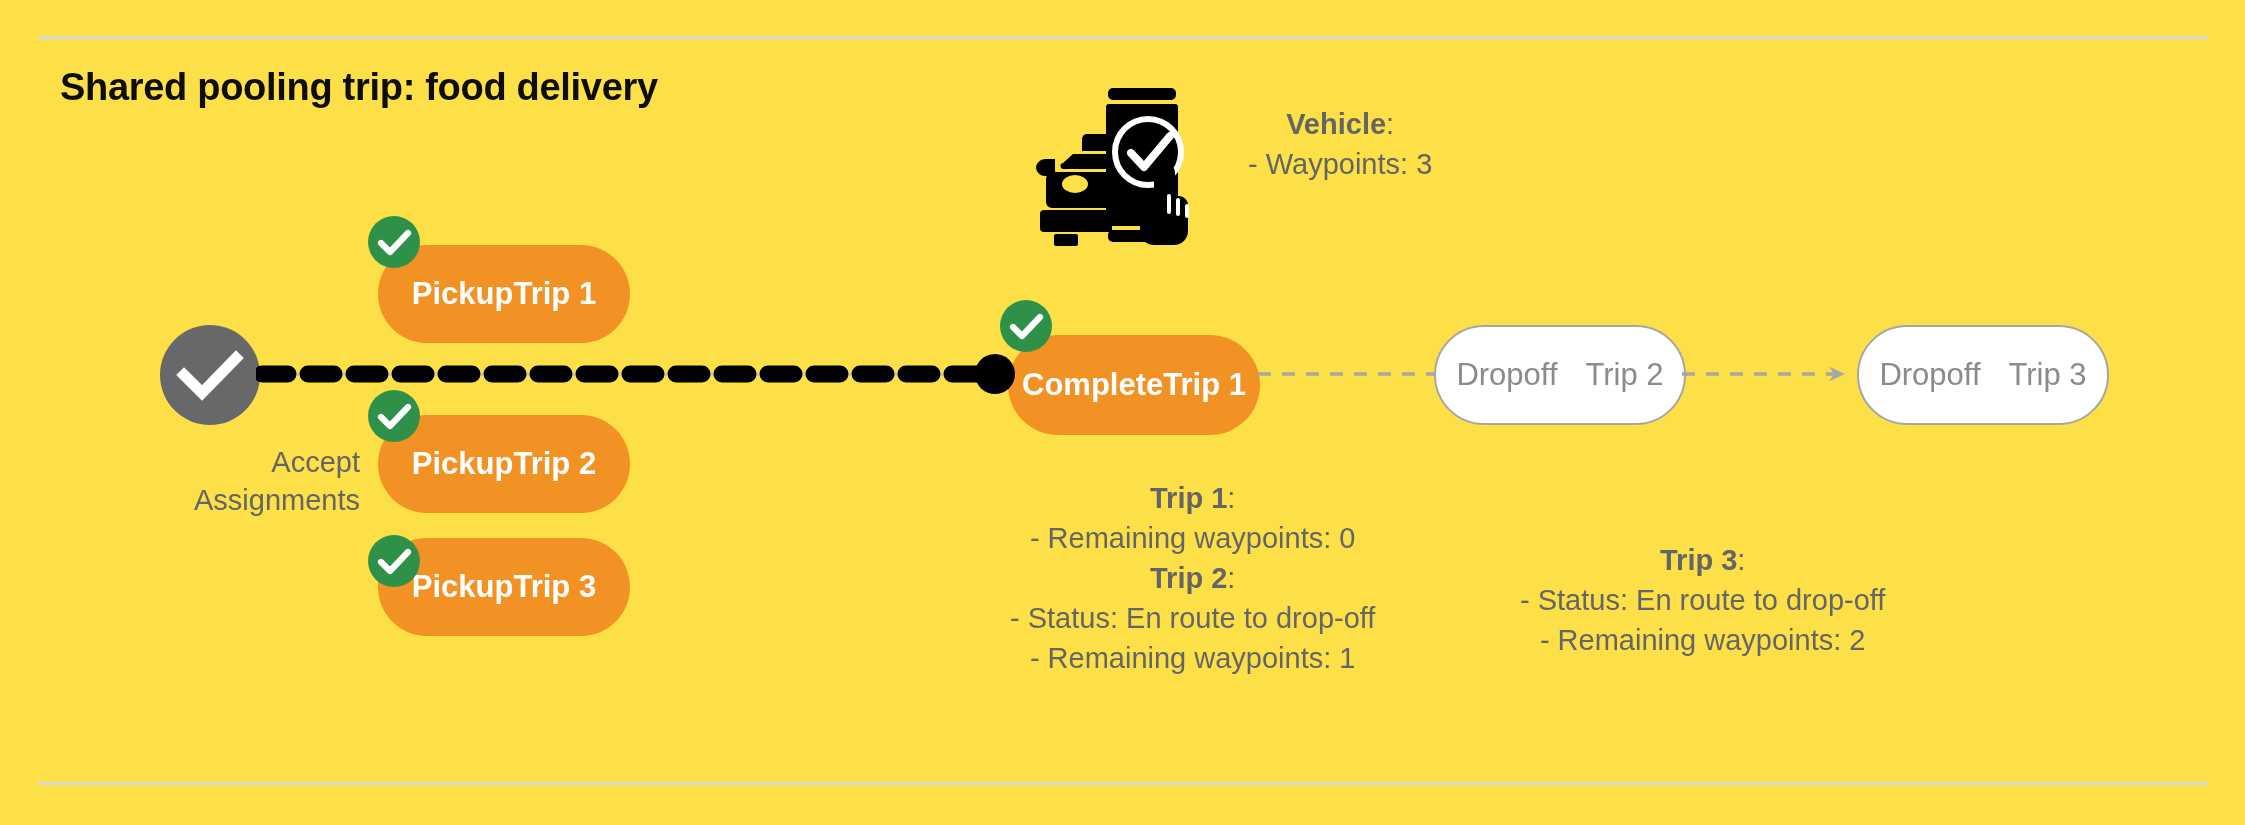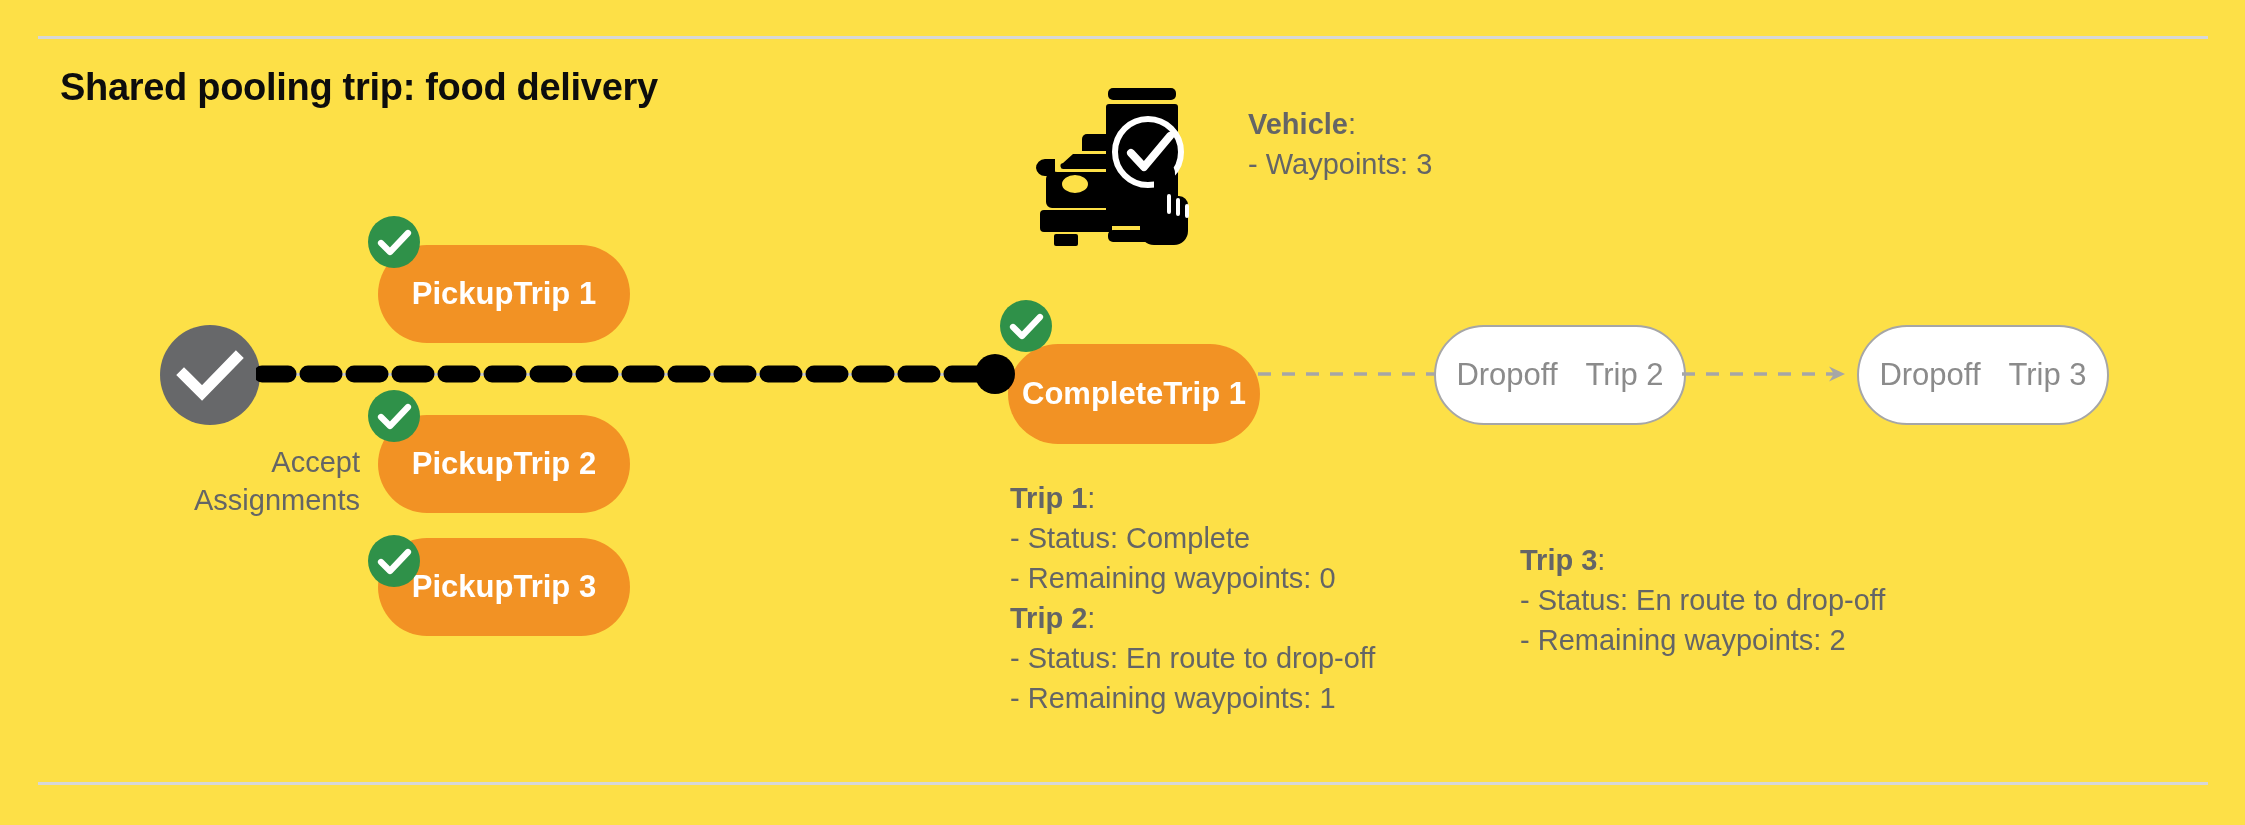--- a/index.html
+++ b/index.html
@@ -70,21 +70,21 @@
     font-weight: 400;
   }
 
   
   .pill.pickup { left: 378px; width: 252px; height: 98px; }
   .pill.pickup.p1 { top: 245px; }
   .pill.pickup.p2 { top: 415px; }
   .pill.pickup.p3 { top: 538px; }
 
   
-  .pill.complete { left: 1008px; top: 344px; width: 252px; height: 100px; }
+  .pill.complete { left: 1008px; top: 335px; width: 252px; height: 100px; }
 
   
   .pill.dropoff { width: 252px; height: 100px; top: 325px; gap: 28px; }
   .pill.dropoff.d2 { left: 1434px; }
   .pill.dropoff.d3 { left: 1857px; }
 
   
   .badge {
     position: absolute;
     width: 52px;
@@ -171,20 +171,21 @@
   }
   .vehicle-icon svg { display: block; width: 182px; height: 162px; }
 
   
   .info {
     position: absolute;
     color: #646566;
     font-size: 29px;
     line-height: 1.38;
     white-space: nowrap;
+    text-align: center;
   }
   .info .hd { font-weight: 700; }
   .info .row { display: block; }
 
   .info.vehicle-info { left: 1248px; top: 104px; }
   .info.trip12 { left: 1010px; top: 478px; }
   .info.trip3  { left: 1520px; top: 540px; }
 </style>
 </head>
 <body>
@@ -311,21 +312,20 @@
     </svg>
   </div>
 
   <div class="info vehicle-info">
     <span class="row"><span class="hd">Vehicle</span><span>:</span></span>
     <span class="row">- Waypoints: 3</span>
   </div>
 
   <div class="info trip12">
     <span class="row"><span class="hd">Trip 1</span><span>:</span></span>
-    <span class="row">- Status:  Complete</span>
     <span class="row">- Remaining waypoints: 0</span>
     <span class="row"><span class="hd">Trip 2</span><span>:</span></span>
     <span class="row">- Status:  En route to drop-off</span>
     <span class="row">- Remaining waypoints: 1</span>
   </div>
 
   <div class="info trip3">
     <span class="row"><span class="hd">Trip 3</span><span>:</span></span>
     <span class="row">- Status:  En route to drop-off</span>
     <span class="row">- Remaining waypoints: 2</span>

